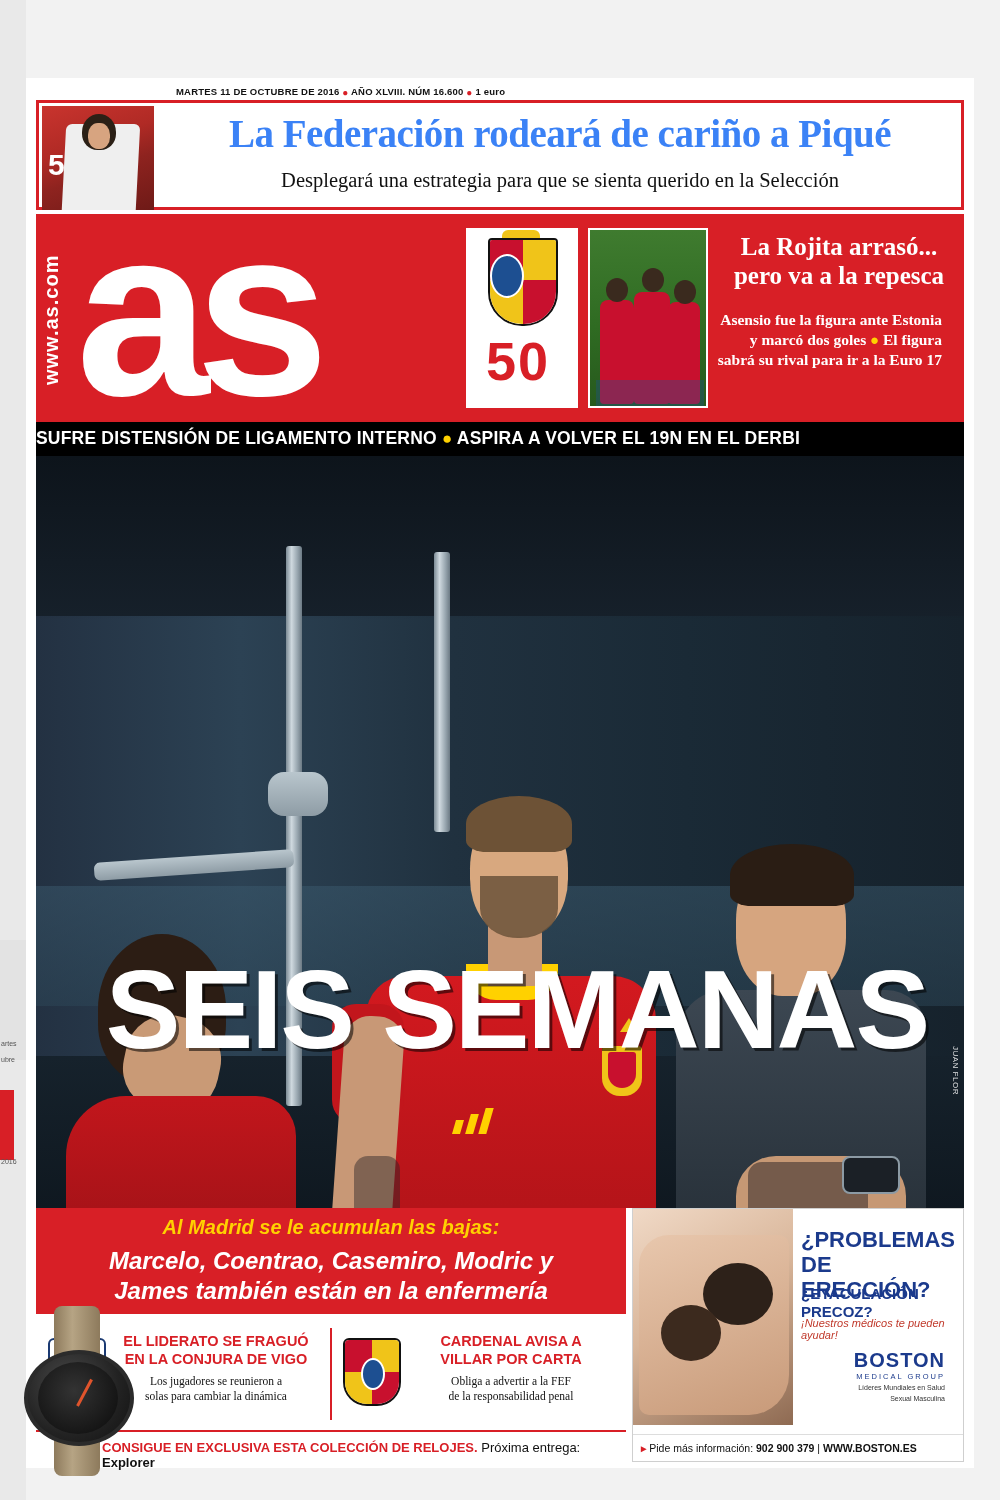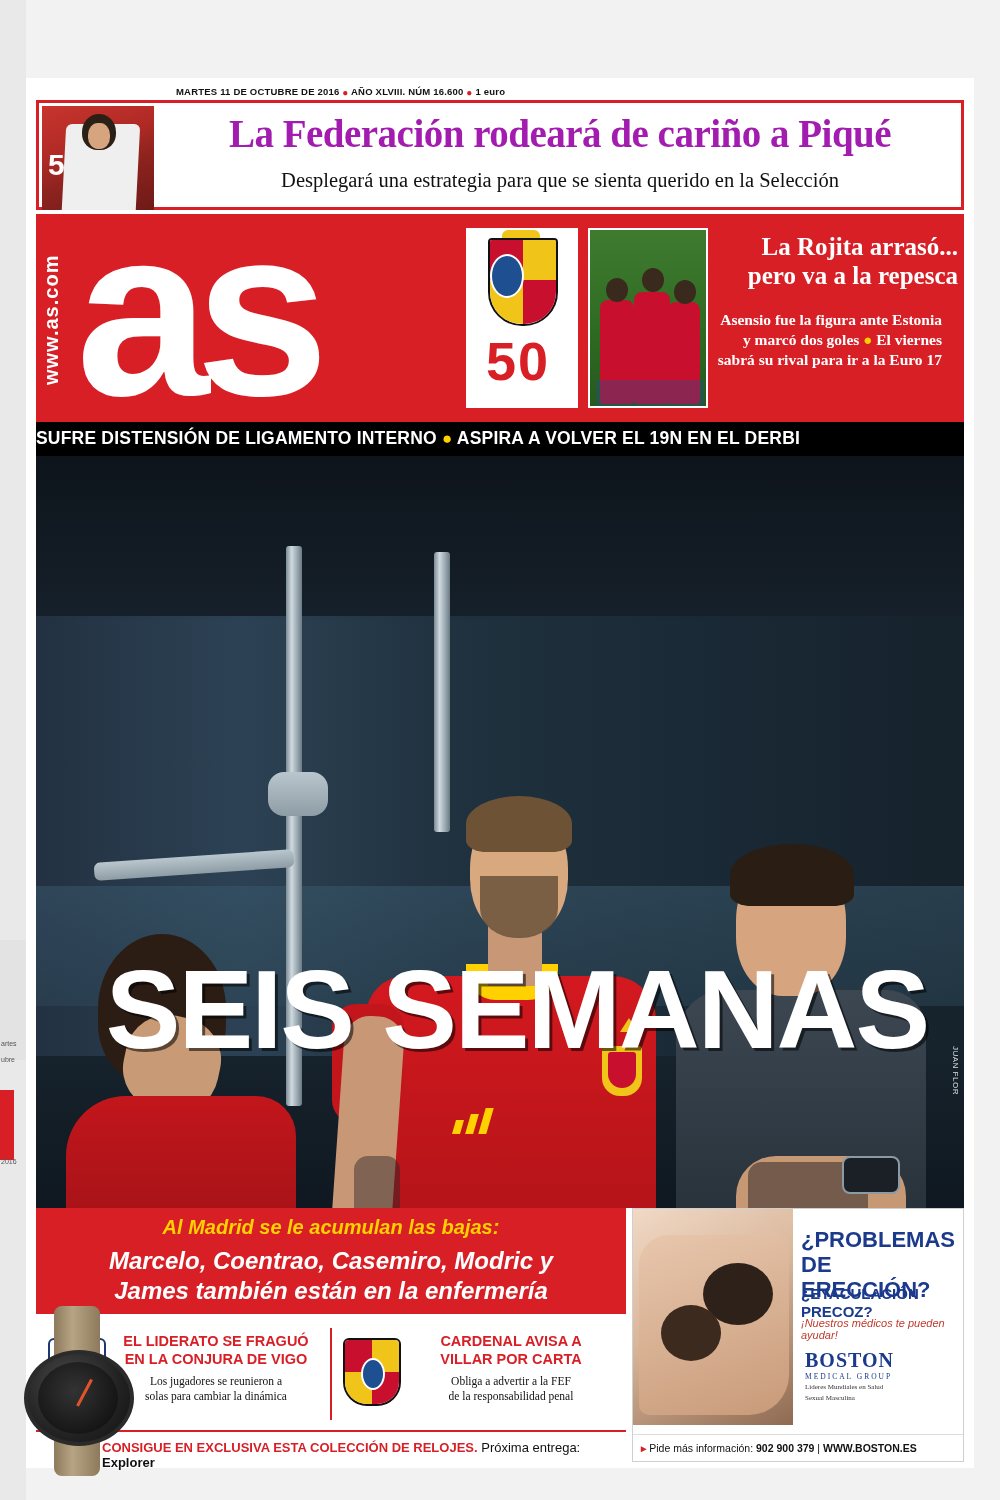--- a/index.html
+++ b/index.html
@@ -124,21 +124,21 @@
   }
 
   .top-head {
     position: absolute;
     left: 126px; top: 8px;
     width: 790px;
     font-size: 39px;
     line-height: 46px;
     font-weight: bold;
     font-family: "Liberation Serif", serif;
-    color: #a21caf;
+    color: #3b82f6;
     text-align: center;
     letter-spacing: -0.5px;
   }
   .top-sub {
     position: absolute;
     left: 126px; top: 64px;
     width: 790px;
     font-size: 20.5px;
     line-height: 26px;
     font-family: "Liberation Serif", serif;
@@ -242,21 +242,21 @@
 
   .rojita-head {
     position: absolute;
     left: 684px; top: 18px;
     width: 238px;
     color: #ffffff;
     font-size: 25px;
     line-height: 29px;
     font-weight: bold;
     font-family: "Liberation Serif", serif;
-    text-align: right;
+    text-align: center;
   }
   .rojita-sub {
     position: absolute;
     left: 668px; top: 96px;
     width: 238px;
     color: #ffffff;
     font-size: 15.5px;
     line-height: 20px;
     font-weight: bold;
     font-family: "Liberation Serif", serif;
@@ -665,23 +665,22 @@
     position:absolute; left:168px; top:76px; width:158px;
     color:#1b3a8c; font-size:15px; line-height:18px; font-weight:bold;
     font-family:"Liberation Sans", sans-serif;
   }
   .ad-tag {
     position:absolute; left:168px; top:108px; width:158px;
     color:#c0392b; font-size:11px; font-style:italic;
     font-family:"Liberation Sans", sans-serif;
   }
   .ad-brand {
-    position:absolute; left:172px; top:140px; width:158px;
-    text-align:left;
-    font-family:Liberation Serif, serif;
+    position:absolute; left:154px; top:140px; width:158px;
+    text-align:right;
   }
   .ad-brand .b1 {
     display:block; color:#1b3a8c; font-size:20px; font-weight:bold; letter-spacing:1px;
   }
   .ad-brand .b2 { display:block; color:#1b3a8c; font-size:7.5px; letter-spacing:2px; }
   .ad-brand .b3 { display:block; color:#333; font-size:7px; margin-top:2px; line-height:9px; }
   .ad-bar {
     position:absolute; left:0; bottom:0; width:332px; height:26px;
     background:#ffffff; border-top:1px solid #ddd;
   }
@@ -755,21 +754,21 @@
       </div>
 
       <div class="rojita-head">
         <span>La Rojita arrasó...</span><br>
         <span>pero va a la repesca</span>
       </div>
       <div class="rojita-sub">
         <span>Asensio fue la figura ante Estonia</span><br>
         <span>y marcó dos goles</span>
         <span class="dot">●</span>
-        <span>El viernes</span><br>
+        <span>El figura</span><br>
         <span>sabrá su rival para ir a la Euro 17</span>
       </div>
     </div>
 
     <div class="ribbon">
       <div class="ribbon-text">
         <span>SUFRE DISTENSIÓN DE LIGAMENTO INTERNO</span>
         <span class="dot">●</span>
         <span>ASPIRA A VOLVER EL 19N EN EL DERBI</span>
       </div>

